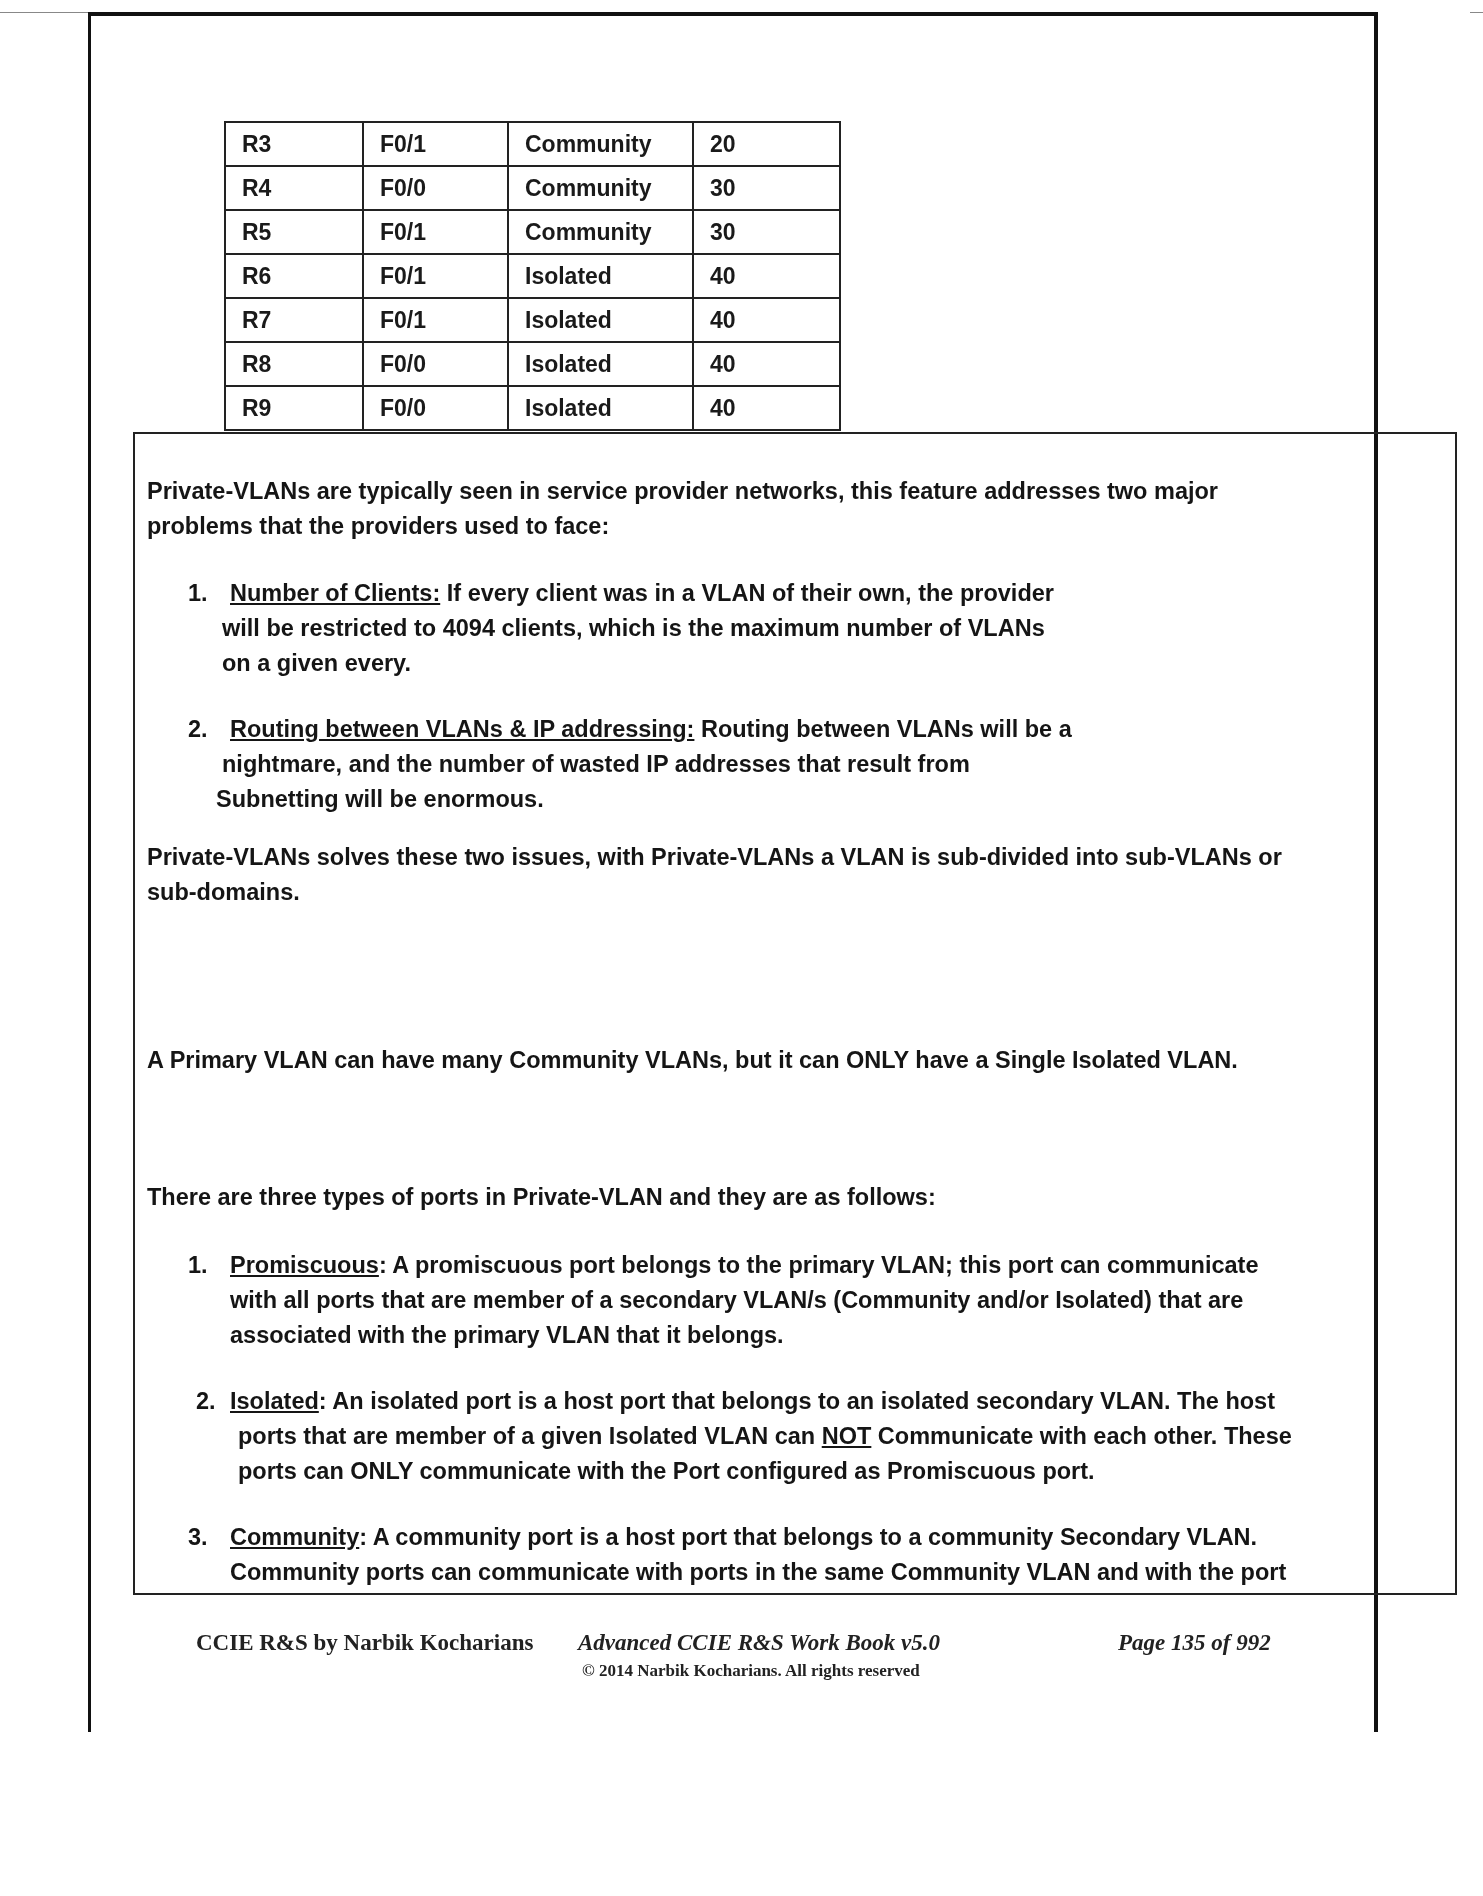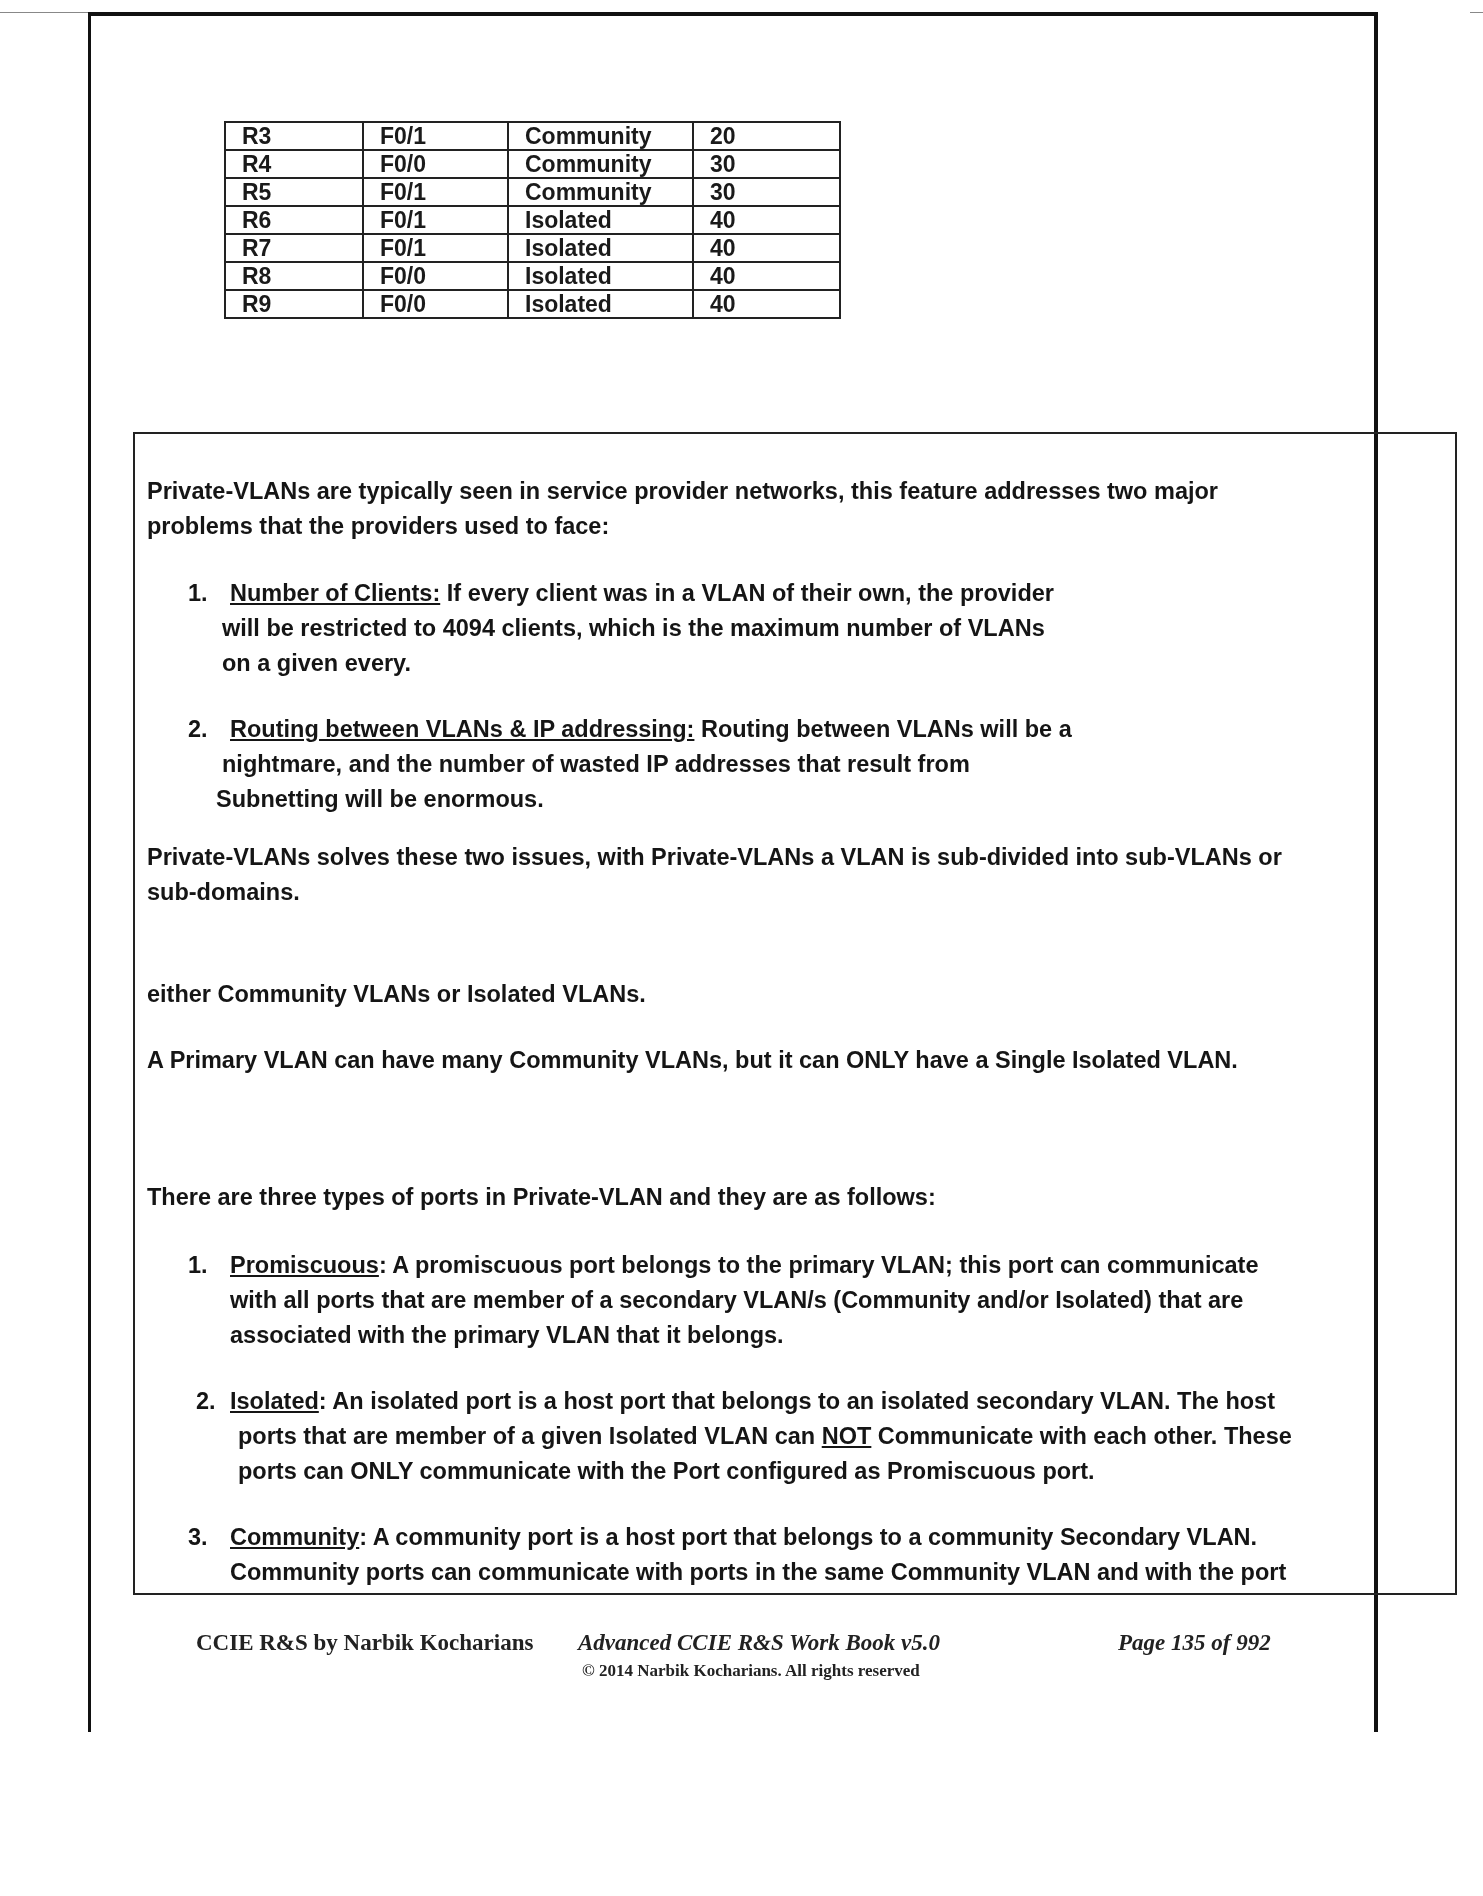--- a/index.html
+++ b/index.html
@@ -16,21 +16,21 @@
       position: absolute; left: 1470px; top: 12px; width: 13px; height: 1px; background: #888;
     }
     .outer-line-left {
       position: absolute; left: 0; top: 12px; width: 88px; height: 1px; background: #888;
     }
     .vlan-table {
       position: absolute; left: 224px; top: 121px; border-collapse: collapse;
       font-size: 23px; font-weight: bold; color: #1a1a1a;
     }
     .vlan-table td {
-      border: 2px solid #222; height: 28px; padding: 0 0 0 16px; box-sizing: border-box;
+      border: 2px solid #222; height: 44px; padding: 0 0 0 16px; box-sizing: border-box;
       vertical-align: middle; line-height: 1;
     }
     .vlan-table td.c0 { width: 138px; }
     .vlan-table td.c1 { width: 145px; }
     .vlan-table td.c2 { width: 185px; }
     .vlan-table td.c3 { width: 147px; }
     .content-box {
       position: absolute; left: 133px; top: 432px; width: 1324px; height: 1163px;
       border: 2px solid #222; box-sizing: border-box;
       font-size: 23.5px; font-weight: bold; color: #151515; line-height: 35px;
@@ -119,21 +119,20 @@
     <span style="margin-left:-14px">Subnetting will be enormous.</span>
   </p>
 
   <p class="p" style="top:406px">
     <span>Private-VLANs solves these two issues, with Private-VLANs a VLAN is sub-divided into sub-VLANs or</span><br>
     <span>sub-domains.</span>
   </p>
 
   <p class="p" style="top:508px">
     <br>
-    <span>either Community VLANs or Isolated VLANs.</span>
   </p>
 
   <p class="p" style="top:609px">
     <span>A Primary VLAN can have many Community VLANs, but it can ONLY have a Single Isolated VLAN.</span>
   </p>
 
 
   <p class="p" style="top:746px">
     <span>There are three types of ports in Private-VLAN and they are as follows:</span>
   </p>

